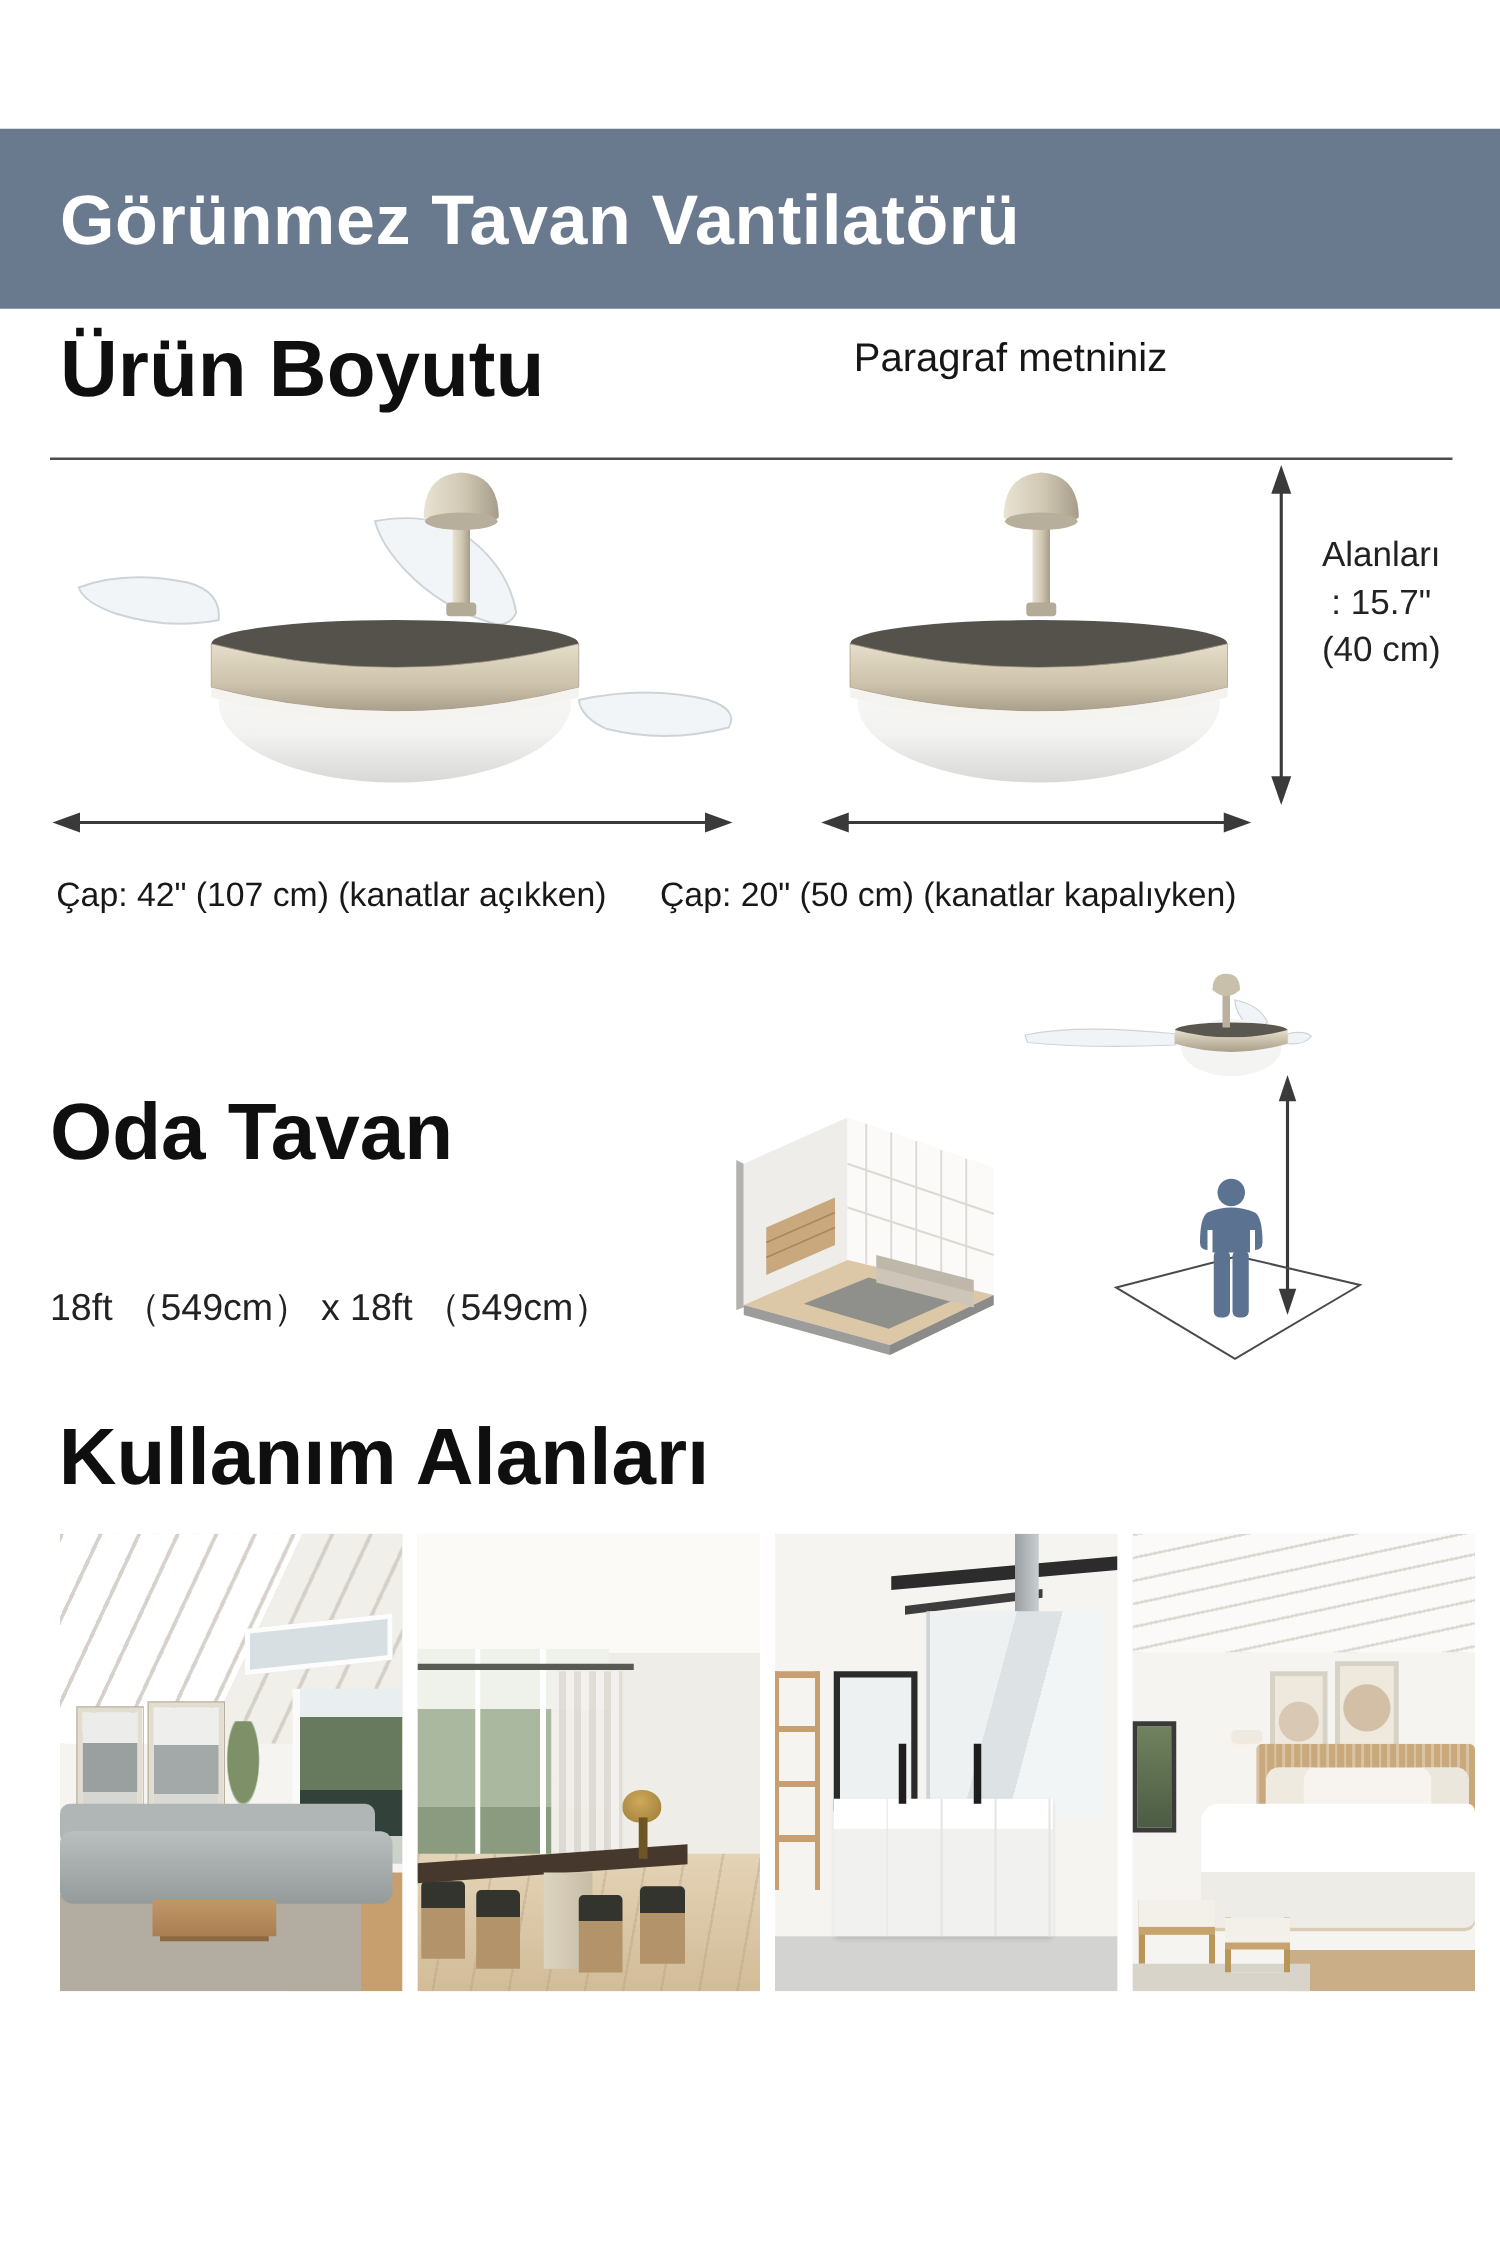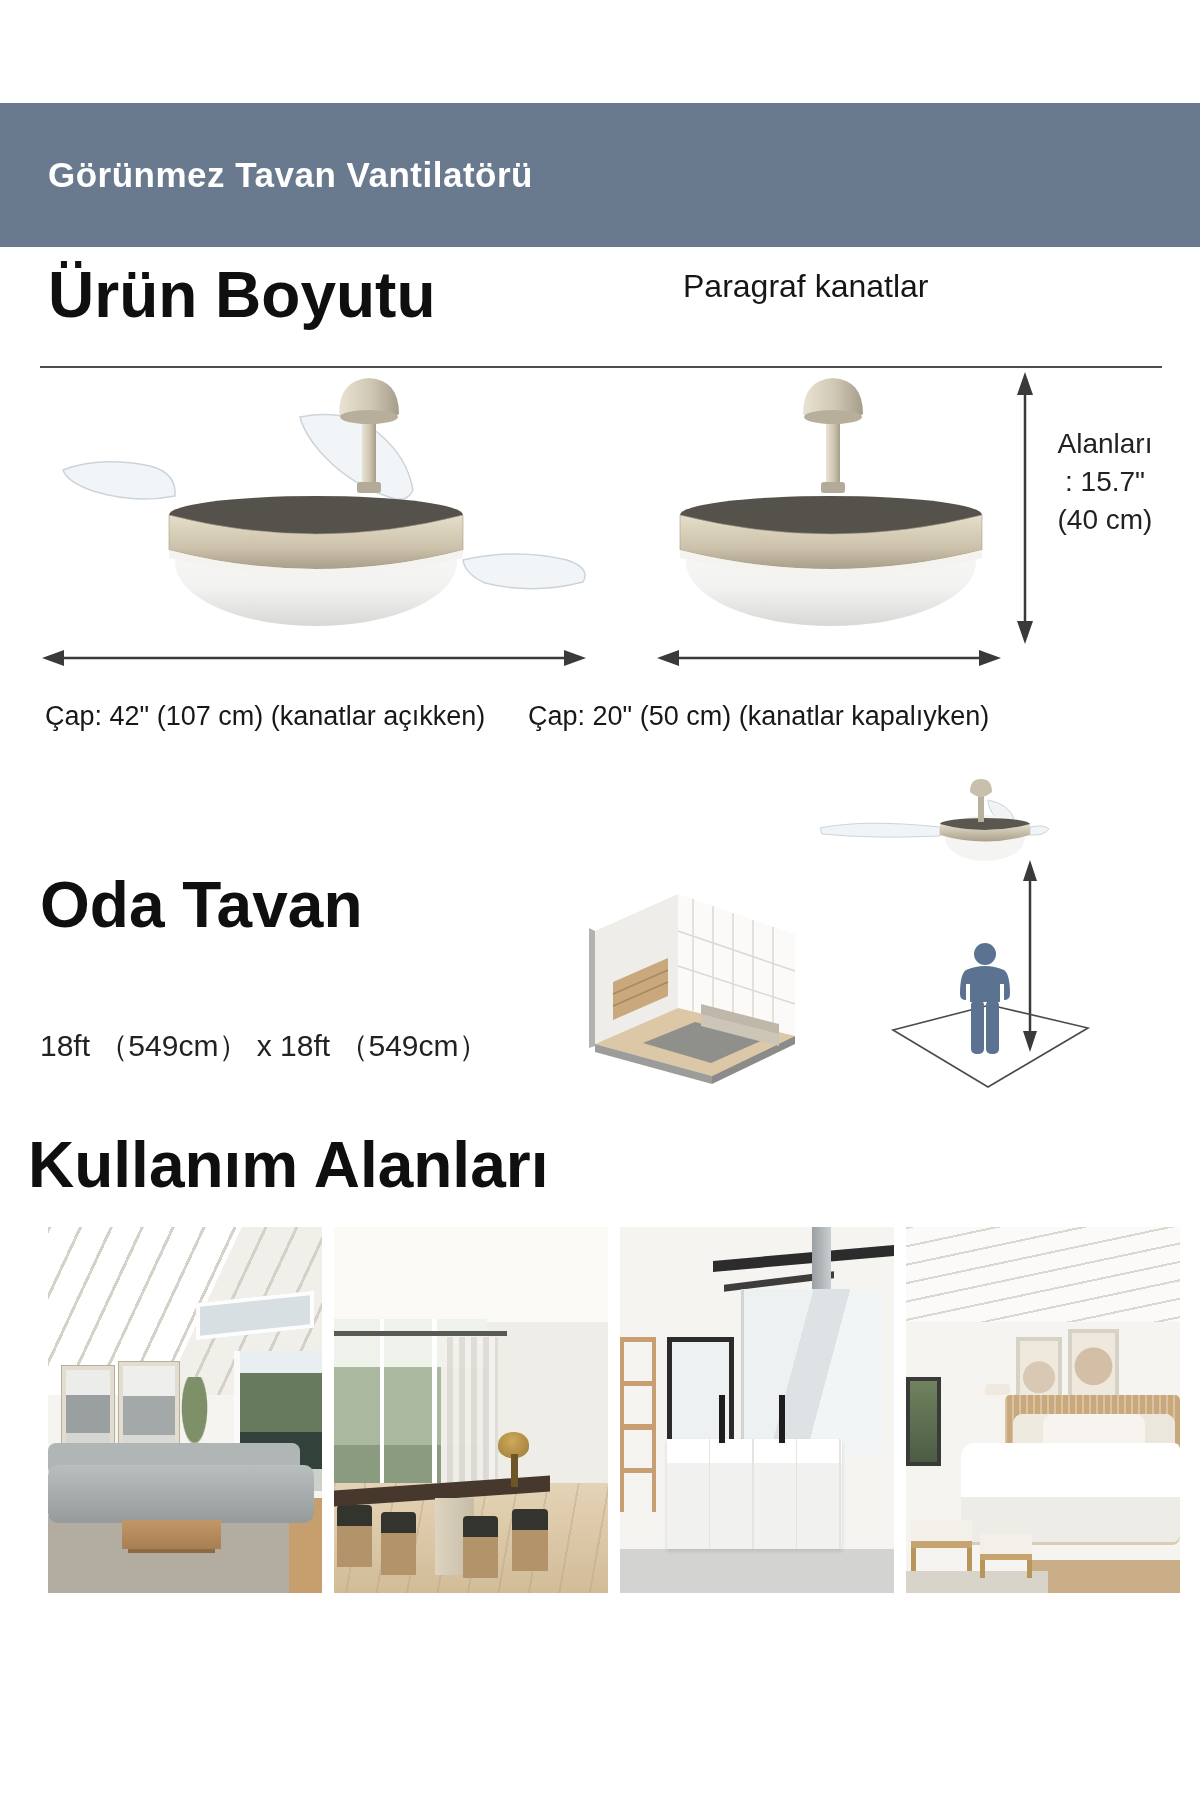--- a/index.html
+++ b/index.html
@@ -1,21 +1,21 @@
 <!DOCTYPE html>
 <html><head>
 <meta charset="utf-8">
 <style>
   html,body{margin:0;padding:0;background:#ffffff;}
   .canvas{position:relative;width:1200px;height:1800px;background:#ffffff;overflow:hidden;
           font-family:"Liberation Sans",sans-serif;color:#111;}
   
   .topbar{position:absolute;left:0;top:103px;width:1200px;height:144px;background:#6a7a8e;
           display:flex;align-items:center;}
-  .topbar h1{margin:0 0 0 48px;font-size:35px;font-weight:700;color:#ffffff;letter-spacing:.5px;}
+  .topbar h1{margin:0 0 0 48px;font-size:56px;font-weight:700;color:#ffffff;letter-spacing:.5px;}
   
   .h-section{position:absolute;font-size:64px;font-weight:700;color:#0f0f0f;letter-spacing:0;}
   .h-urun{left:48px;top:258px;}
   .note{position:absolute;left:683px;top:268px;font-size:32px;color:#161616;}
   .rule{position:absolute;left:40px;top:366px;width:1122px;height:2px;background:#4d4d4d;}
   .fanL{position:absolute;left:55px;top:372px;}
   .fanR{position:absolute;left:650px;top:372px;}
   .varrow{position:absolute;left:1008px;top:370px;}
   .hlabel{position:absolute;left:1030px;top:425px;width:150px;text-align:center;
           font-size:28px;line-height:38px;color:#222;}
@@ -28,21 +28,21 @@
   .fanS{position:absolute;left:818px;top:778px;}
   .h-oda{left:40px;top:868px;}
   .roomline{position:absolute;left:40px;font-size:30px;color:#222;}
   .rl1{top:970px;}
   .rl2{top:1026px;}
   .roomiso{position:absolute;left:583px;top:886px;}
   .minarrow{position:absolute;left:1014px;top:858px;}
   .minlabel{position:absolute;left:1038px;top:890px;font-size:38px;line-height:47px;color:#2b2b2b;}
   .persondiamond{position:absolute;left:880px;top:940px;}
   
-  .h-kullanim{left:28px;top:1128px;text-align:center;}
+  .h-kullanim{left:47px;top:1128px;text-align:center;}
   .photorow{position:absolute;left:48px;top:1227px;display:flex;gap:12px;}
   .photo{position:relative;width:274px;height:366px;background:#f5f4f1;overflow:hidden;flex:none;}
   .photo div{position:absolute;}
   
   .p1-ceil{left:0;top:0;width:100%;height:46%;
     background:repeating-linear-gradient(115deg,rgba(209,205,196,.9) 0 3px,transparent 3px 28px),
                linear-gradient(115deg,#ffffff 0 55%,#f1efe9 55%);}
   .p1-clr{right:3%;top:19%;width:40%;height:8%;background:#d7dfe2;border:4px solid #fdfdfd;transform:skewY(-6deg);}
   .p1-art1{left:5%;top:38%;width:16%;height:24%;background:linear-gradient(180deg,#ececea 0 28%,#9aa0a0 28% 72%,#d6d6d2 72%);border:4px solid #e3ddcf;box-shadow:0 0 0 1px #b7b09e;}
   .p1-art2{left:26%;top:37%;width:19%;height:27%;background:linear-gradient(180deg,#eeeeec 0 30%,#a3a9a9 30% 70%,#d9d9d5 70%);border:4px solid #e3ddcf;box-shadow:0 0 0 1px #b7b09e;}
@@ -114,21 +114,21 @@
 </head>
 <body>
 
 <div class="canvas">
 
   <div class="topbar">
     <h1>Görünmez Tavan Vantilatörü</h1>
   </div>
 
   <div class="h-section h-urun">Ürün Boyutu</div>
-  <div class="note">Paragraf kanatlar</div>
+  <div class="note">Paragraf metniniz</div>
   <div class="rule"></div>
 
   <svg class="fanL" width="540" height="262" viewBox="0 0 540 262">
     <defs>
       <linearGradient id="gDomeL" x1="0" y1="0" x2="1" y2="0">
         <stop offset="0" stop-color="#e9e3d3"></stop>
           <stop offset=".55" stop-color="#cfc6b2"></stop>
           <stop offset="1" stop-color="#a59c89"></stop>
       </linearGradient>
       <linearGradient id="gBandL" x1="0" y1="0" x2="0" y2="1">

